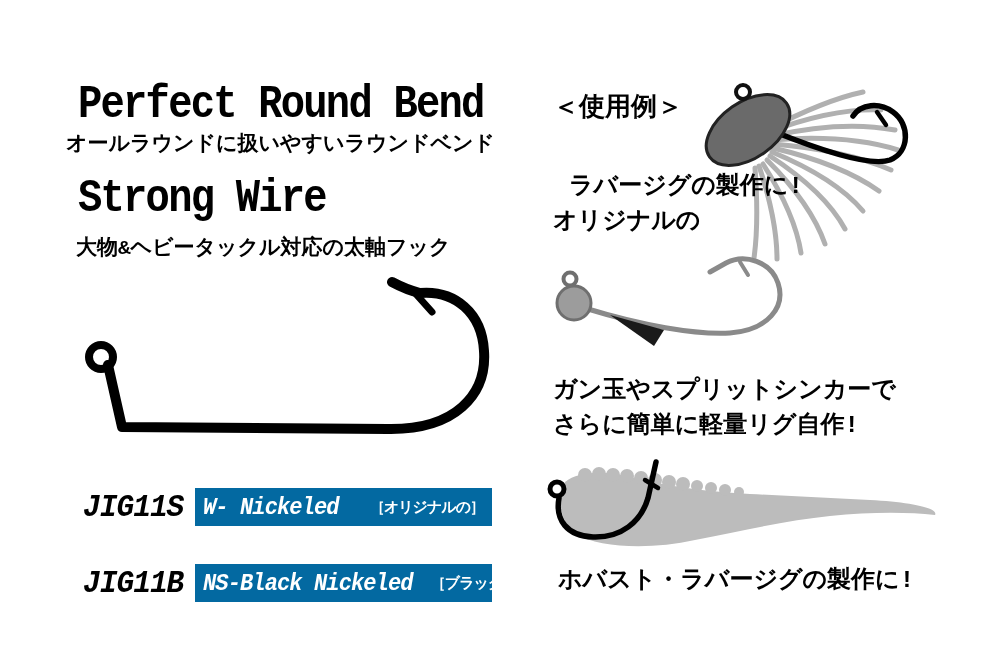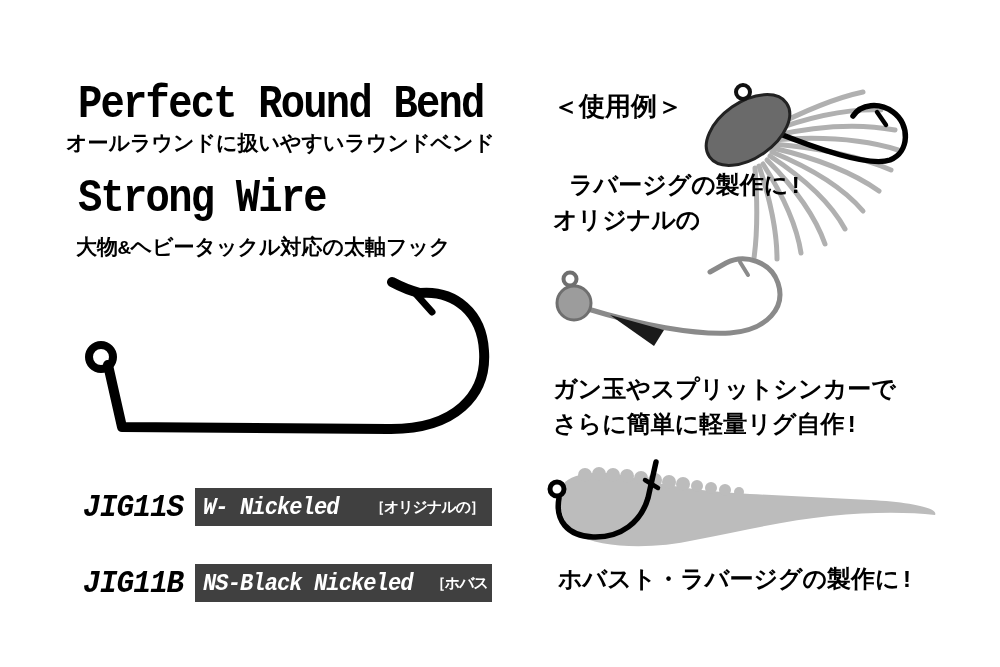--- a/index.html
+++ b/index.html
@@ -15,21 +15,21 @@
   }
   .subhead{
     font-size:21px;font-weight:bold;letter-spacing:0px;white-space:nowrap;line-height:1;
   }
   .prod-row{display:flex;align-items:center;}
   .prod-code{
     font-size:31px;font-weight:bold;font-style:italic;letter-spacing:-1px;
     width:112px;white-space:nowrap;transform:scaleX(0.95);transform-origin:left center;
   }
   .prod-box{
-    background:#404040;color:#fff;width:281px;height:38px;padding:0 8px;
+    background:#0369a1;color:#fff;width:281px;height:38px;padding:0 8px;
     display:flex;align-items:center;justify-content:space-between;white-space:nowrap;
   }
   .prod-finish{
     font-size:24px;font-weight:bold;font-style:italic;letter-spacing:-1px;
     transform:scaleX(0.92);transform-origin:left center;
   }
   .prod-color{
     font-size:15px;font-weight:bold;letter-spacing:-1px;
   }
   .usage-title{font-size:26px;font-weight:bold;white-space:nowrap;line-height:1;}
@@ -58,21 +58,21 @@
     <div class="prod-box">
       <span class="prod-finish">W- Nickeled</span>
       <span class="prod-color">［オリジナルの］</span>
     </div>
   </div>
 
   <div class="abs prod-row" style="left:83px;top:564px;">
     <div class="prod-code">JIG11B</div>
     <div class="prod-box">
       <span class="prod-finish">NS-Black Nickeled</span>
-      <span class="prod-color">［ホバスト］</span>
+      <span class="prod-color">［ブラック］</span>
     </div>
   </div>
 
   <div class="abs usage-title" style="left:553px;top:95px;">＜使用例＞</div>
 
   <svg class="abs" style="left:655px;top:72px;" width="265" height="200" viewBox="0 0 265 200">
     <g stroke="#b0b0b0" stroke-width="5" stroke-linecap="round" fill="none">
       <path d="M 112 58 Q 170 28 208 20"></path>
       <path d="M 114 60 Q 178 36 226 38"></path>
       <path d="M 116 64 Q 188 48 240 58"></path>

